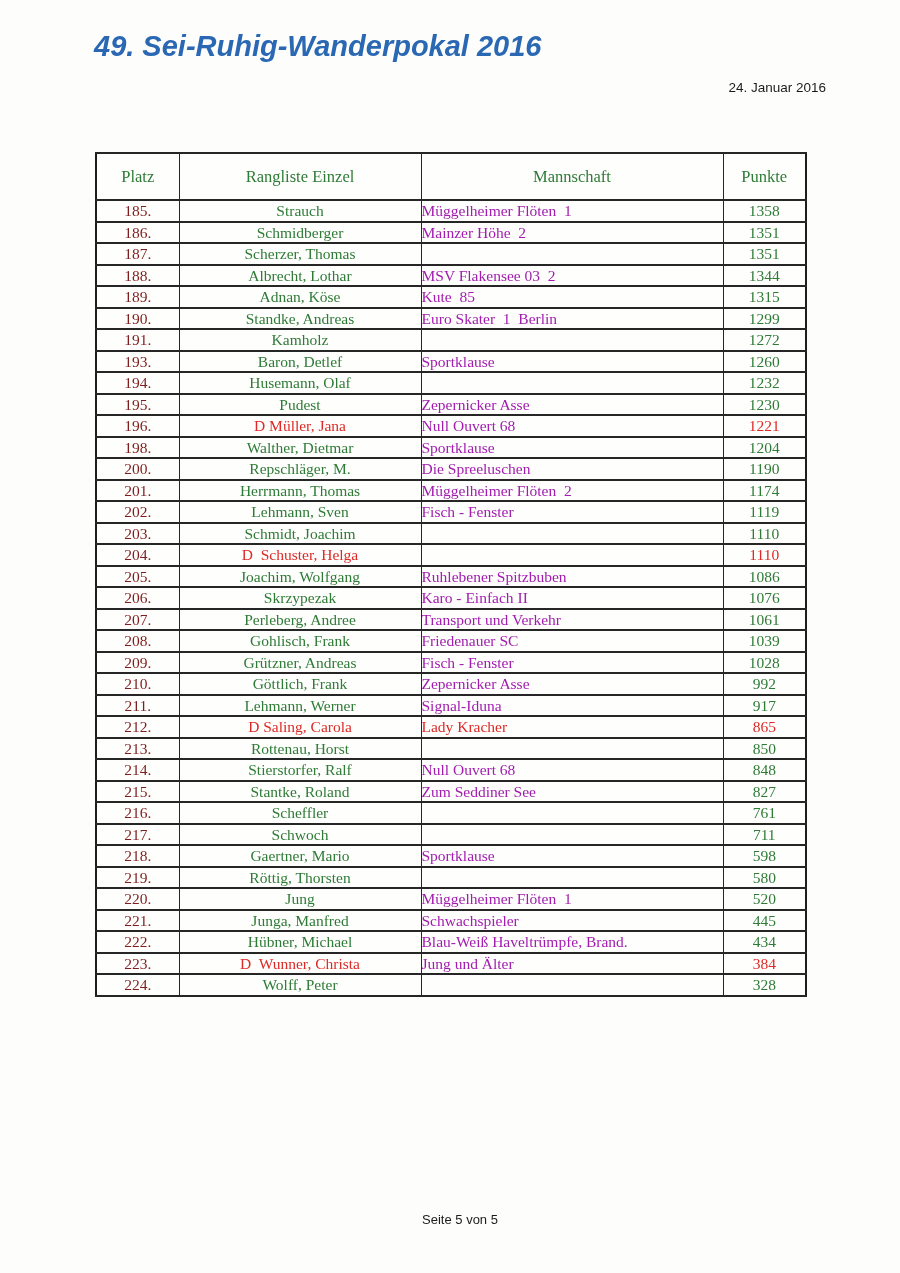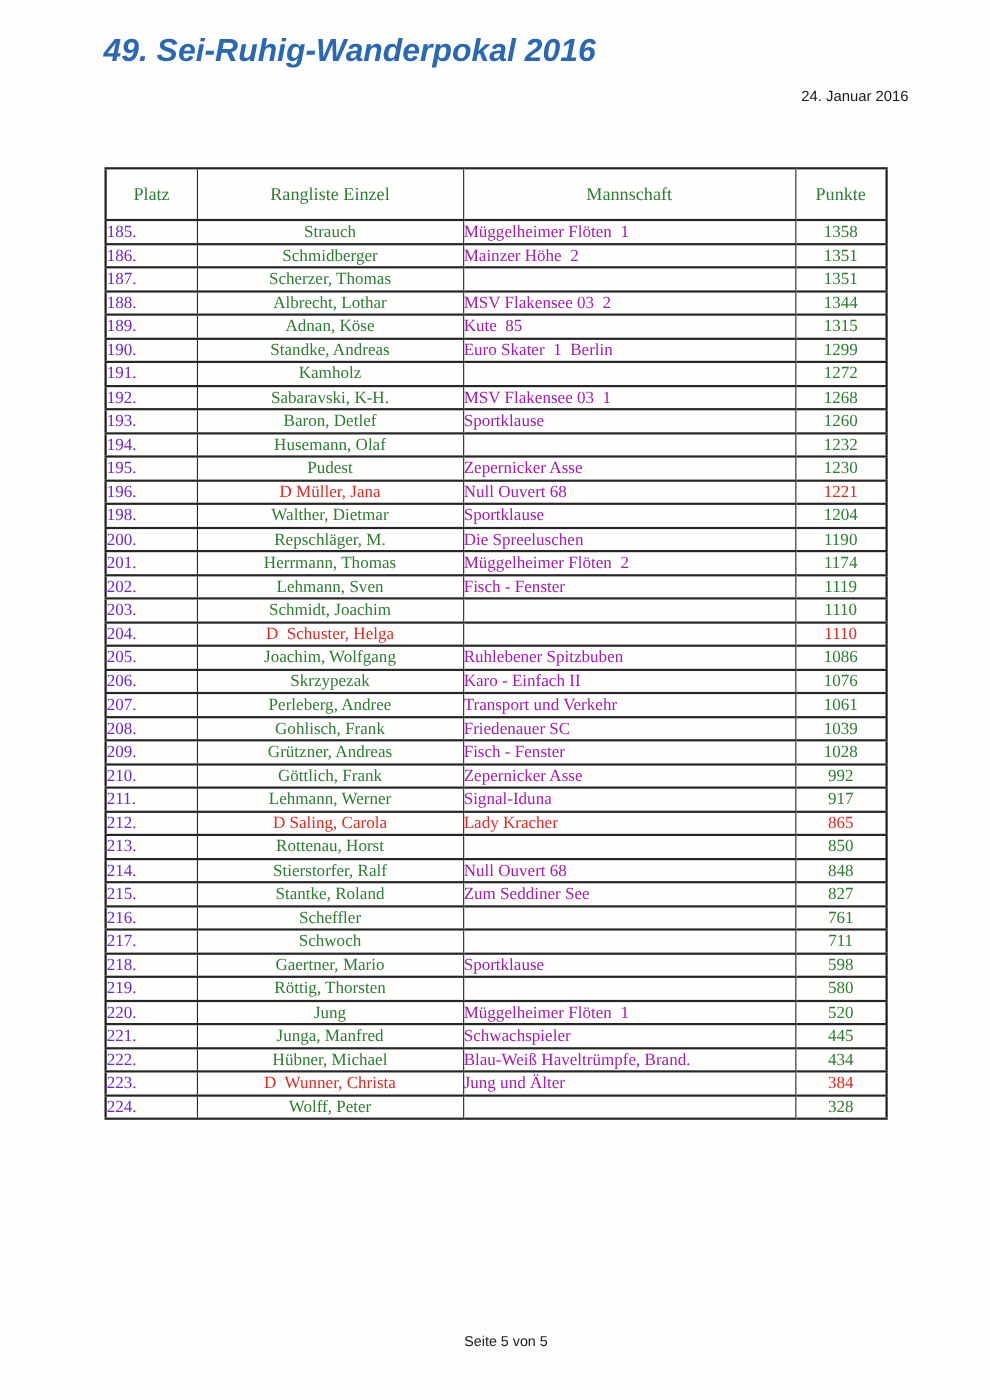--- a/index.html
+++ b/index.html
@@ -67,22 +67,22 @@
     text-align: center;
     border-bottom-width: 2.5px;
   }
   table.results td {
     height: 19.5px;
     font-size: 15.5px;
     line-height: 1;
     white-space: pre;
   }
   td.col-platz {
-    text-align: left;
-    color: #6d28d9;
+    text-align: center;
+    color: #7f1d1d;
     margin-left: 48px;
   }
   td.col-name {
     text-align: center;
     padding-left: 5px;
     color: #2e7b36;
   }
   td.col-team {
     text-align: left;
     padding-left: 6px;
@@ -166,26 +166,20 @@
           <td class="col-team">Euro Skater  1  Berlin</td>
           <td class="col-punkte">1299</td>
         </tr>
         <tr>
           <td class="col-platz">191.</td>
           <td class="col-name">Kamholz</td>
           <td class="col-team"></td>
           <td class="col-punkte">1272</td>
         </tr>
         <tr>
-          <td class="col-platz">192.</td>
-          <td class="col-name">Sabaravski, K-H.</td>
-          <td class="col-team">MSV Flakensee 03  1</td>
-          <td class="col-punkte">1268</td>
-        </tr>
-        <tr>
           <td class="col-platz">193.</td>
           <td class="col-name">Baron, Detlef</td>
           <td class="col-team">Sportklause</td>
           <td class="col-punkte">1260</td>
         </tr>
         <tr>
           <td class="col-platz">194.</td>
           <td class="col-name">Husemann, Olaf</td>
           <td class="col-team"></td>
           <td class="col-punkte">1232</td>

